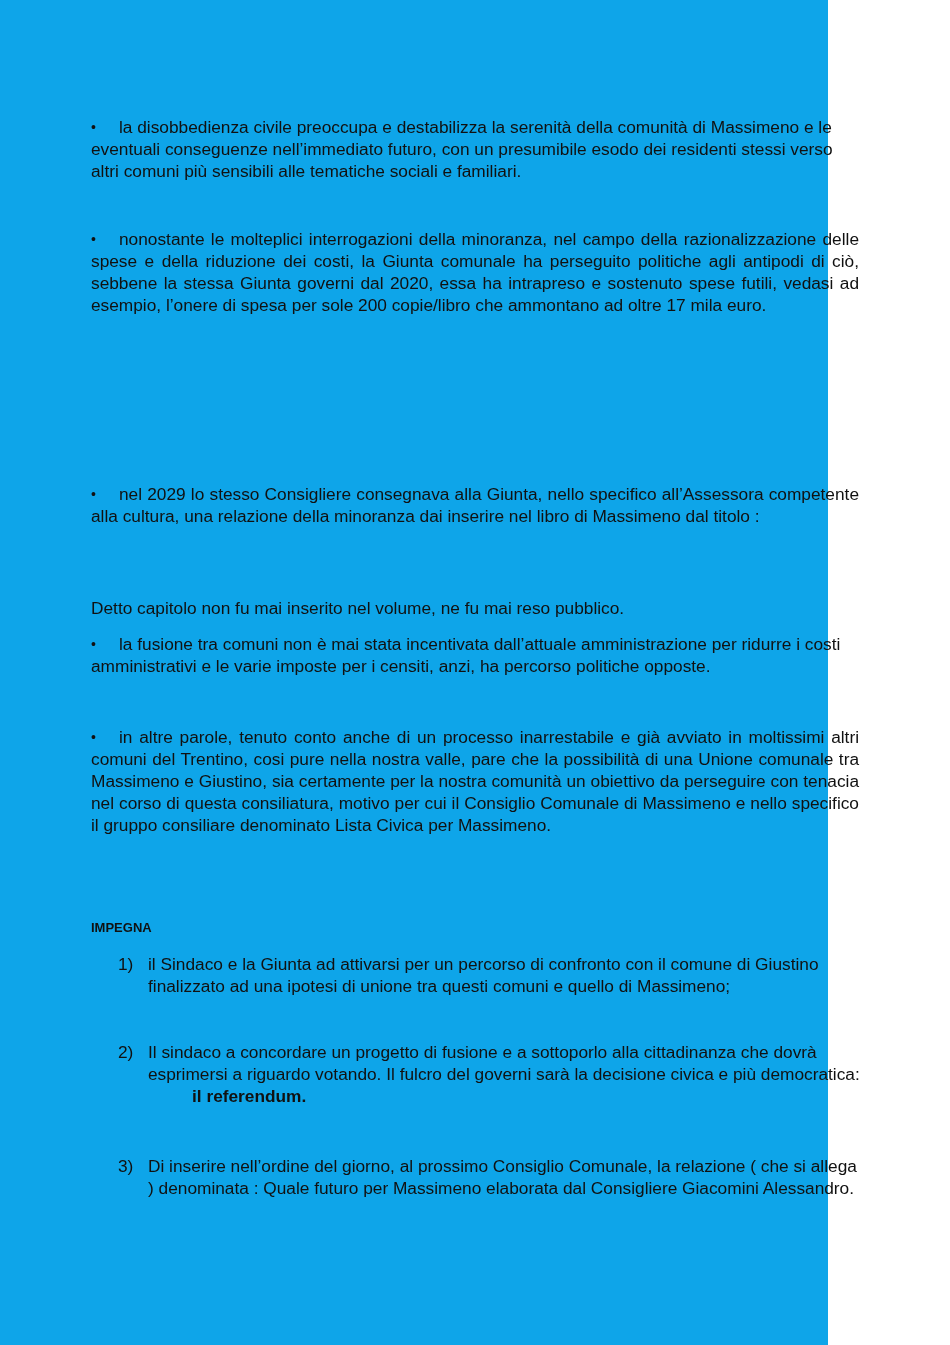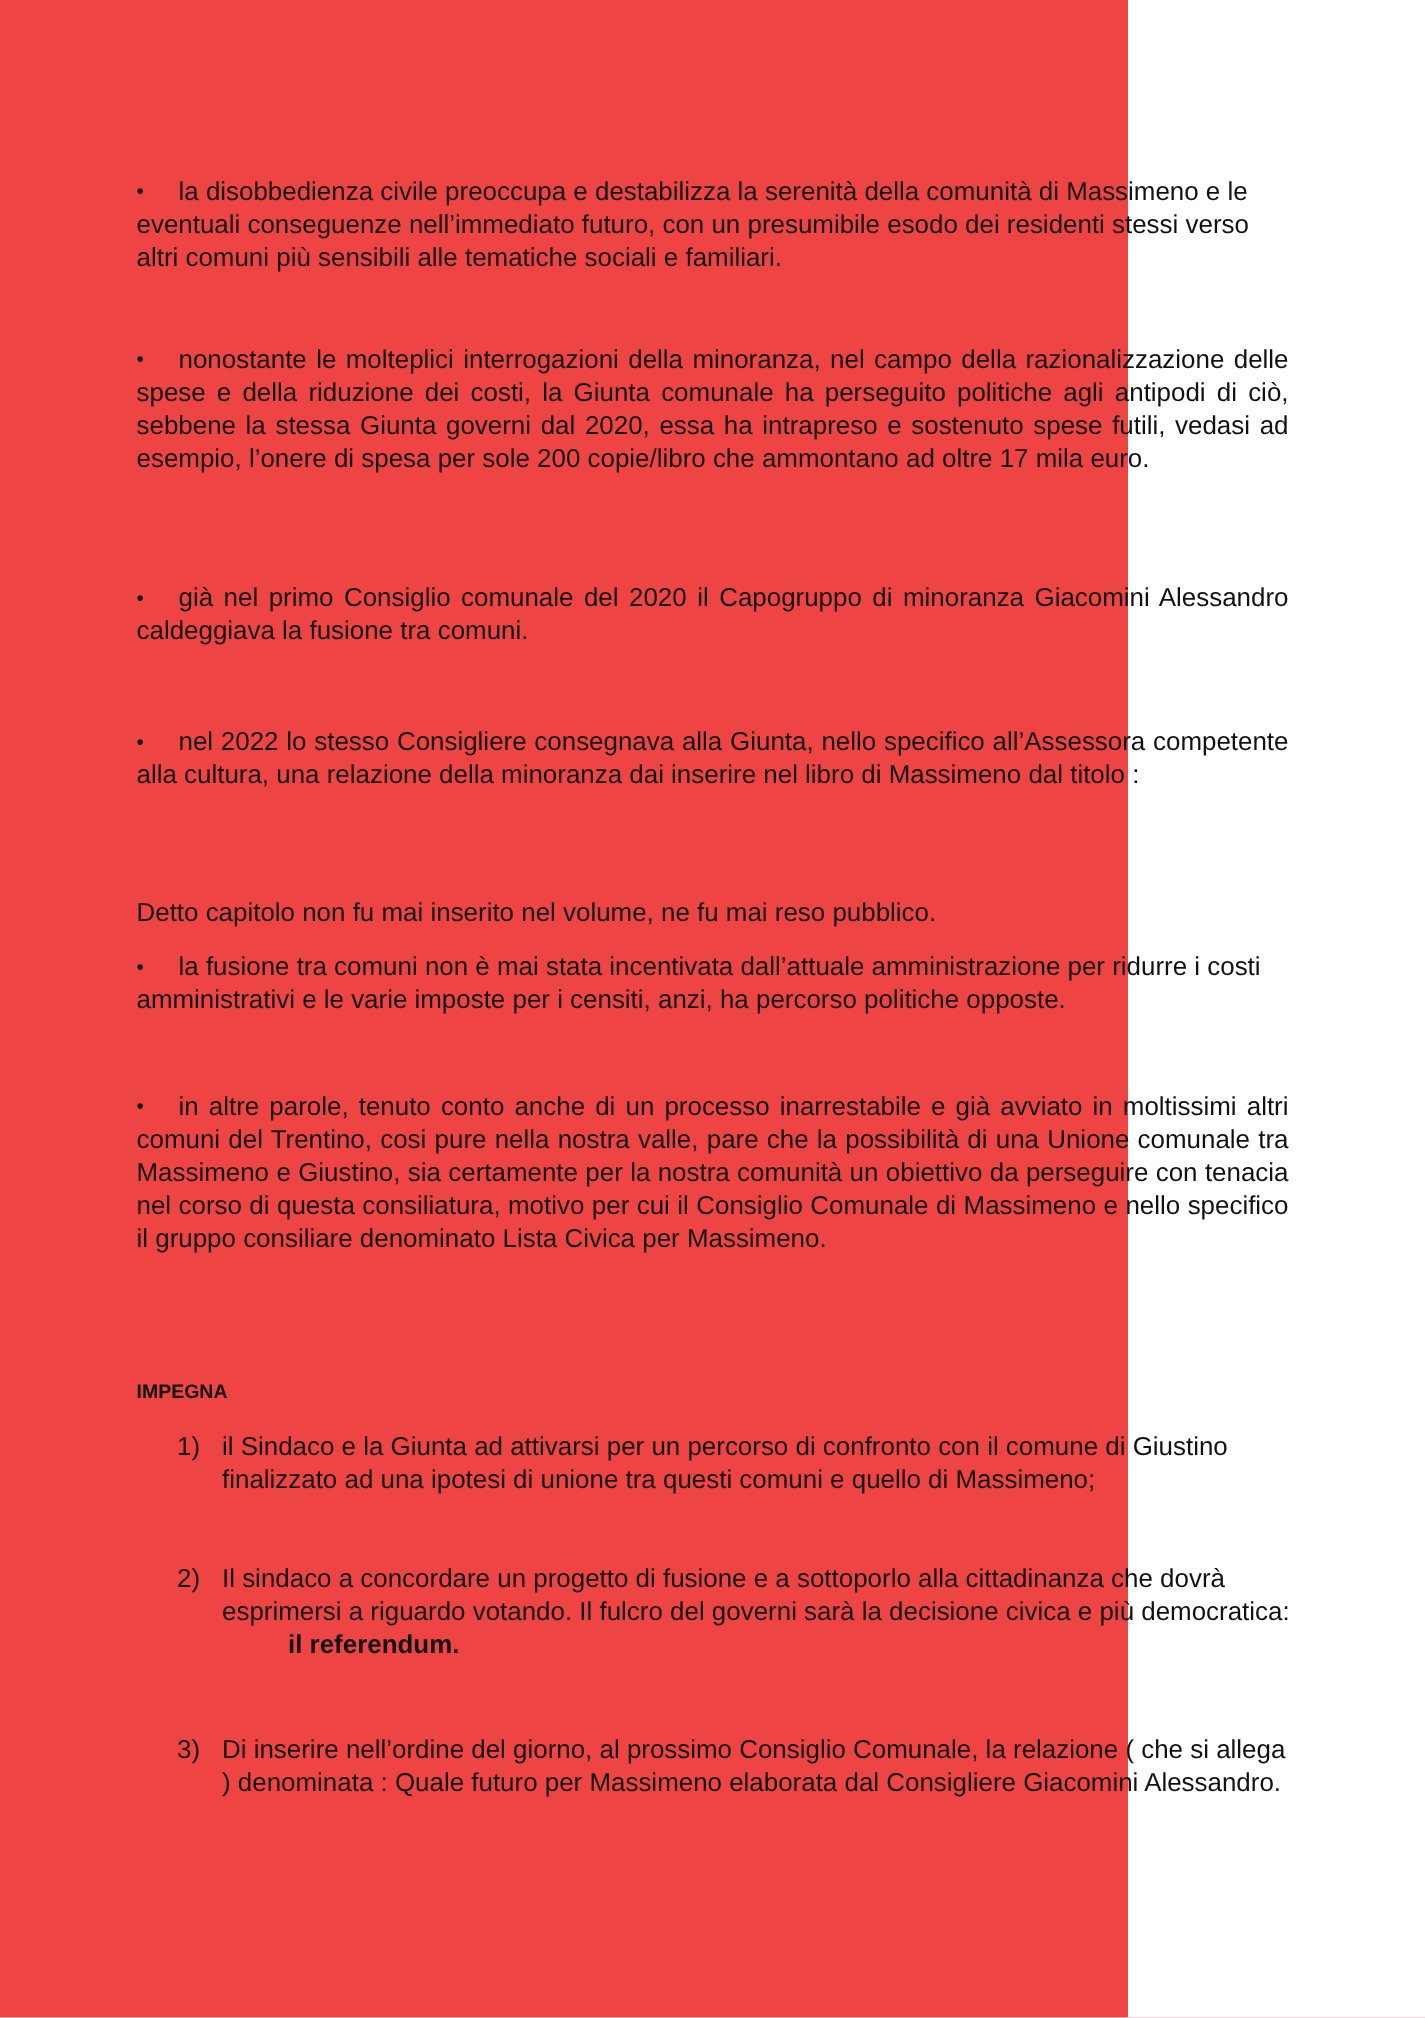--- a/index.html
+++ b/index.html
@@ -1,21 +1,21 @@
 <!DOCTYPE html>
 <html><head>
 <meta charset="utf-8">
 <style>
   html, body { margin: 0; padding: 0; background: #ffffff; }
   body {
     width: 950px; height: 1345px; position: relative; overflow: hidden;
     font-family: "Liberation Sans", sans-serif; color: #111;
     font-size: 17.3px; line-height: 22px;
   }
-  .page { position: absolute; left: 0; top: 0; width: 752px; height: 1345px; background: #ef4444; }
+  .page { position: absolute; left: 0; top: 0; width: 828px; height: 1345px; background: #0ea5e9; }
   .para { position: absolute; left: 91px; width: 768px; margin: 0; }
   .justify { text-align: justify; }
   .bullet { display: inline-block; width: 28px; font-size: 14px; vertical-align: 1px; }
   .heading {
     position: absolute; left: 91px; width: 768px; top: 917px; 
     font-weight: bold; font-size: 13px; margin: 0;
   }
   .num-item { position: absolute; left: 118px; width: 745px; margin: 0; }
   .num-item .num { position: absolute; left: 0; top: 0; width: 28px; }
   .num-item .txt { display: block; margin-left: 30px; }
@@ -27,26 +27,23 @@
 <div class="page">
 
   <p class="para" style="top:116px;">
     <span class="bullet">•</span><span>la disobbedienza civile preoccupa e destabilizza la serenità della comunità di Massimeno e le eventuali conseguenze nell’immediato futuro, con un presumibile esodo dei residenti stessi verso altri comuni più sensibili alle tematiche sociali e familiari.</span>
   </p>
 
   <p class="para justify" style="top:228px;">
     <span class="bullet">•</span><span>nonostante le molteplici interrogazioni della minoranza, nel campo della razionalizzazione delle spese e della riduzione dei costi, la Giunta comunale ha perseguito politiche agli antipodi di ciò, sebbene la stessa Giunta governi dal 2020, essa ha intrapreso e sostenuto spese futili, vedasi ad esempio, l’onere di spesa per sole 200 copie/libro che ammontano ad oltre 17 mila euro.</span>
   </p>
 
-  <p class="para justify" style="top:387px;">
-    <span class="bullet">•</span><span>già nel primo Consiglio comunale del 2020 il Capogruppo di minoranza Giacomini Alessandro caldeggiava la fusione tra comuni.</span>
-  </p>
 
   <p class="para justify" style="top:483px;">
-    <span class="bullet">•</span><span>nel 2022 lo stesso Consigliere consegnava alla Giunta, nello specifico all’Assessora competente alla cultura, una relazione della minoranza dai inserire nel libro di Massimeno dal titolo :</span>
+    <span class="bullet">•</span><span>nel 2029 lo stesso Consigliere consegnava alla Giunta, nello specifico all’Assessora competente alla cultura, una relazione della minoranza dai inserire nel libro di Massimeno dal titolo :</span>
   </p>
 
 
   <p class="para" style="top:633px;">
     <span class="bullet">•</span><span>la fusione tra comuni non è mai stata incentivata dall’attuale amministrazione per ridurre i costi amministrativi e le varie imposte per i censiti, anzi, ha percorso politiche opposte.</span>
   </p>
 
   <p class="para" style="top:597px;">Detto capitolo non fu mai inserito nel volume, ne fu mai reso pubblico.</p>
 
   <p class="para justify" style="top:726px;">

